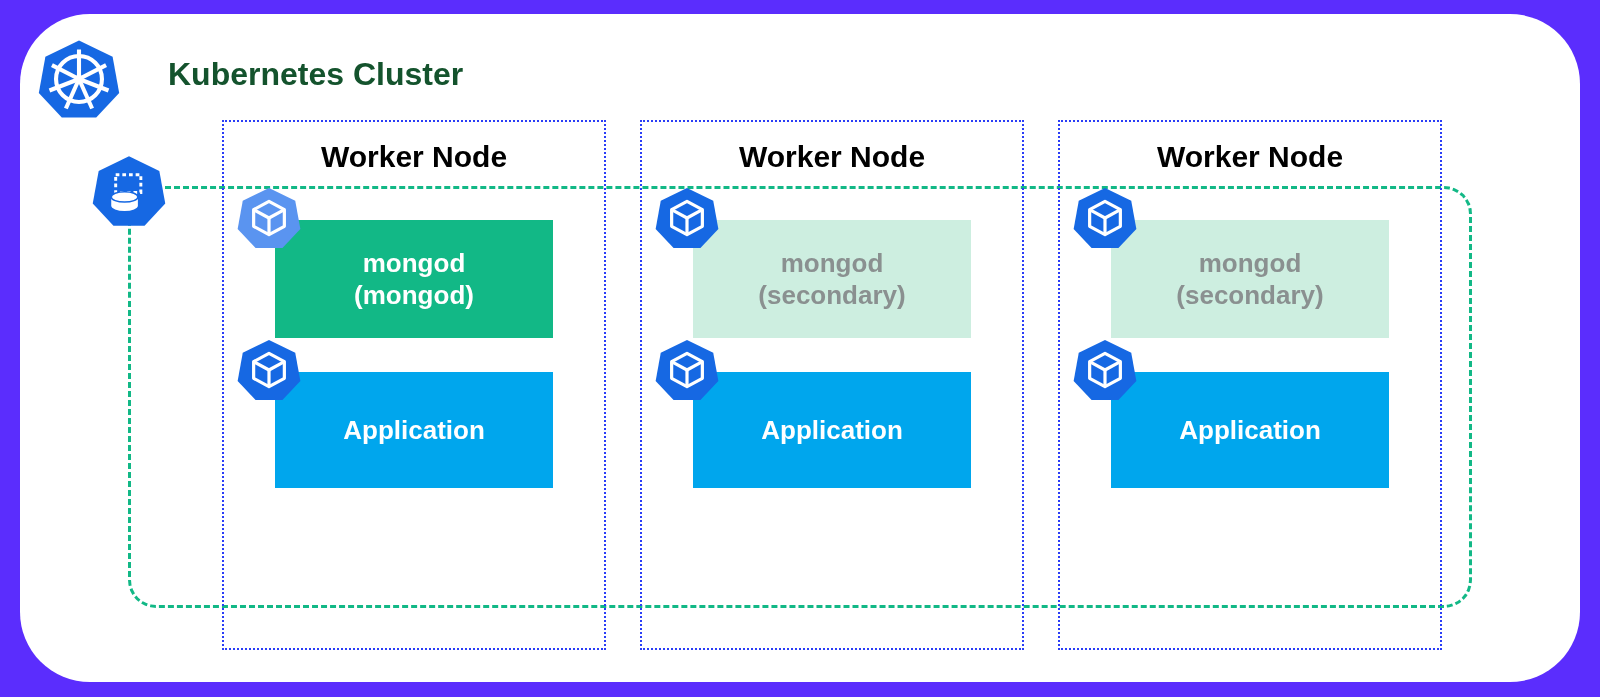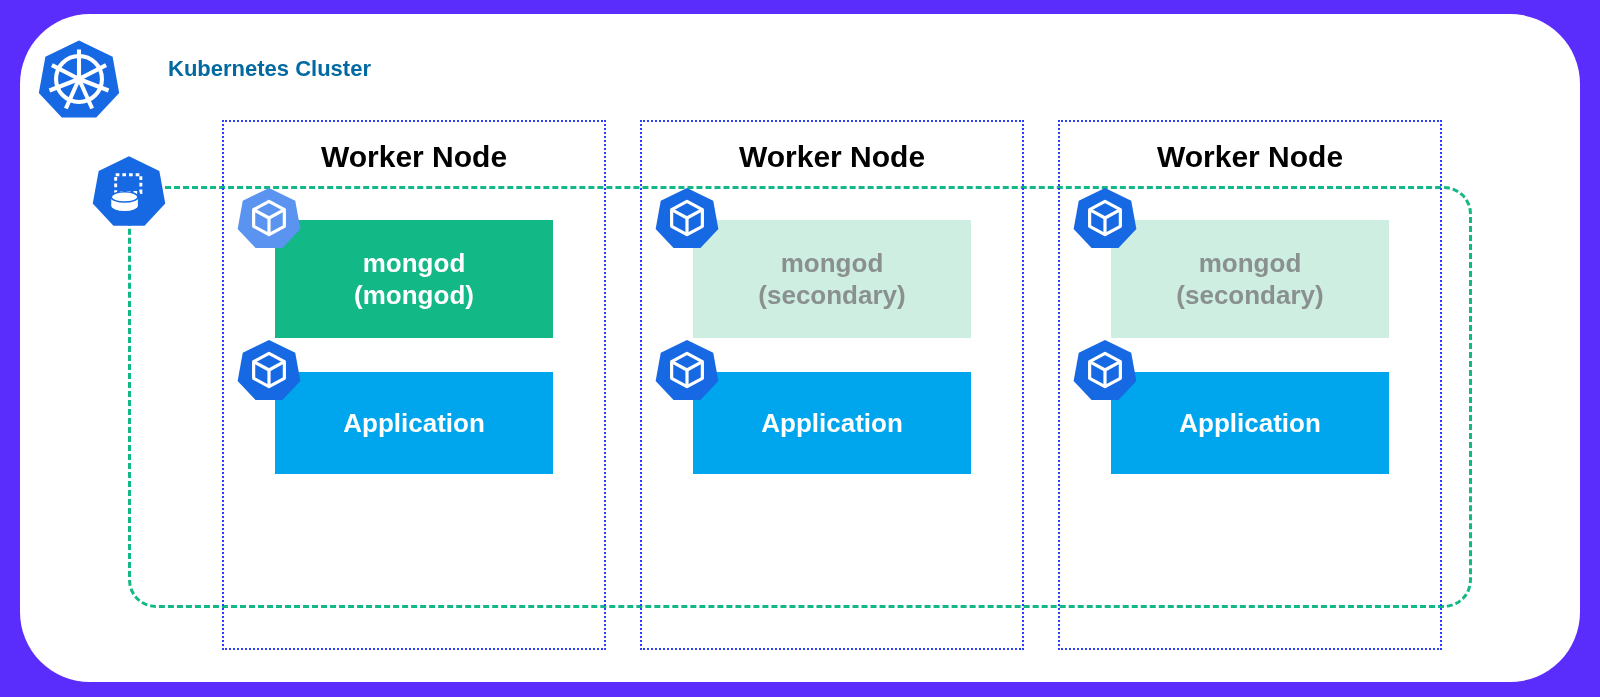--- a/index.html
+++ b/index.html
@@ -12,23 +12,23 @@
   .cluster-card {
     position: absolute;
     left: 20px; top: 14px;
     width: 1560px; height: 668px;
     background: #fff;
     border-radius: 70px;
   }
   .cluster-title {
     position: absolute;
     left: 148px; top: 42px;
-    font-size: 22px;
+    font-size: 32px;
     font-weight: 800;
-    color: #0369a1;
+    color: #14532d;
   }
   .k8s-wheel {
     position: absolute;
     left: 18px; top: 24px;
     width: 82px; height: 82px;
   }
   .rs-icon {
     position: absolute;
     left: 72px; top: 140px;
     width: 74px; height: 74px;
@@ -80,21 +80,21 @@
   }
   .pod.secondary {
     background: #cdeee0;
     color: #8a9090;
     margin-top: 46px;
   }
   .pod.app {
     background: #00a6ed;
     color: #fff;
     margin-top: 34px;
-    height: 102px;
+    height: 116px;
   }
   .pod-icon {
     position: absolute;
     left: -38px; top: -34px;
     width: 64px; height: 64px;
   }
   .hept { fill: #1668e3; }
   .hept-light { fill: #5a94f0; }
   svg { display: block; }
 </style>

